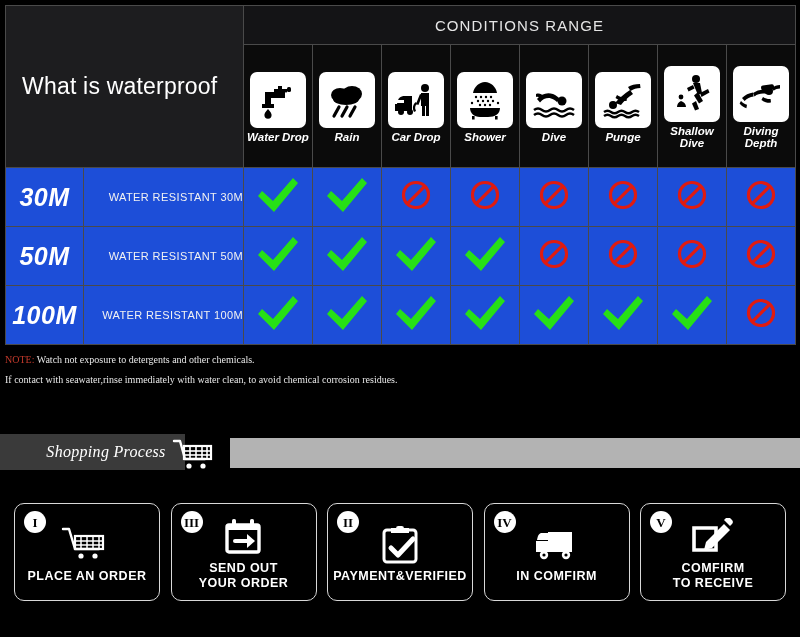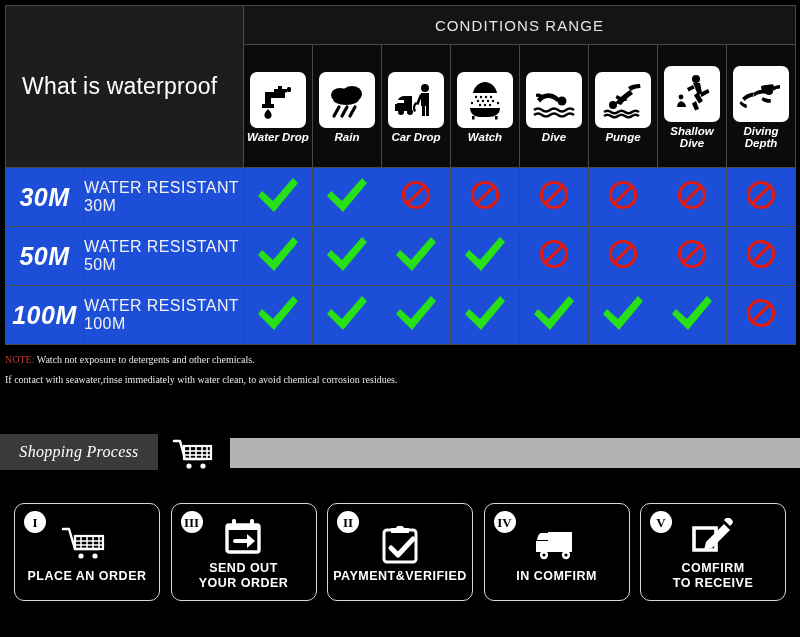--- a/index.html
+++ b/index.html
@@ -79,22 +79,22 @@
 
   .depth-cell {
     text-align: center;
     font-size: 25px;
     font-style: italic;
     font-weight: 700;
     letter-spacing: 0.5px;
     color: #ffffff;
   }
   .wr-cell {
-    text-align: left;
-    font-size: 16px;
+    text-align: right;
+    font-size: 11px;
     font-weight: 400;
     letter-spacing: 0.4px;
     color: #f2f2f2;
   }
   .mark-cell { text-align: center; }
 
   .mark { display:inline-block; line-height:0; }
 
   
   .note-block {
@@ -125,20 +125,21 @@
     height: 36px;
     background: #3a3a3a;
     display: flex;
     align-items: center;
     justify-content: center;
     font-family: "Liberation Serif", serif;
     font-style: italic;
     font-size: 16px;
     color: #ffffff;
     letter-spacing: 0.3px;
+    padding-left: 27px;
   }
   .shop-cart {
     position: absolute;
     left: 166px;
     top: 0px;
     width: 56px;
     height: 42px;
     display: flex;
     align-items: center;
     justify-content: center;
@@ -298,21 +299,21 @@
                 <circle cx="21" cy="25" r="1.2"></circle>
                 <circle cx="26" cy="25" r="1.2"></circle>
               <circle cx="8" cy="23" r="1.2"></circle>
                 <circle cx="34" cy="23" r="1.2"></circle>
             </g>
             <path d="M6 28h30c0 6-5 9-12 9H16C10 37 6 33 6 28z" fill="#000"></path>
             <rect x="8" y="36" width="2.6" height="3.5" fill="#000"></rect>
             <rect x="31" y="36" width="2.6" height="3.5" fill="#000"></rect>
           </svg>
         </div>
-        <div class="cond-label">Watch</div>
+        <div class="cond-label">Shower</div>
       </td>
       <td class="cond-head">
         <div class="cond-icon-box">
           <svg width="44" height="36" viewBox="0 0 44 36">
             <circle cx="30" cy="19" r="4.5" fill="#000"></circle>
             <path d="M5 17c4-5 10-7 16-5 3 1 5 3 7 5l-3 3c-2-2-4-3-6-3.6-4-1-8 .6-11 4z" fill="#000"></path>
             <path d="M4 12c3-1 6 0 7 2l-3 2c-1-1-2.5-1.4-4-1z" fill="#000"></path>
             <g stroke="#000" stroke-width="2.6" fill="none">
               <path d="M2 28q4-3 8 0t8 0 8 0 8 0 8 0"></path>
               <path d="M2 33q4-3 8 0t8 0 8 0 8 0 8 0"></path>

